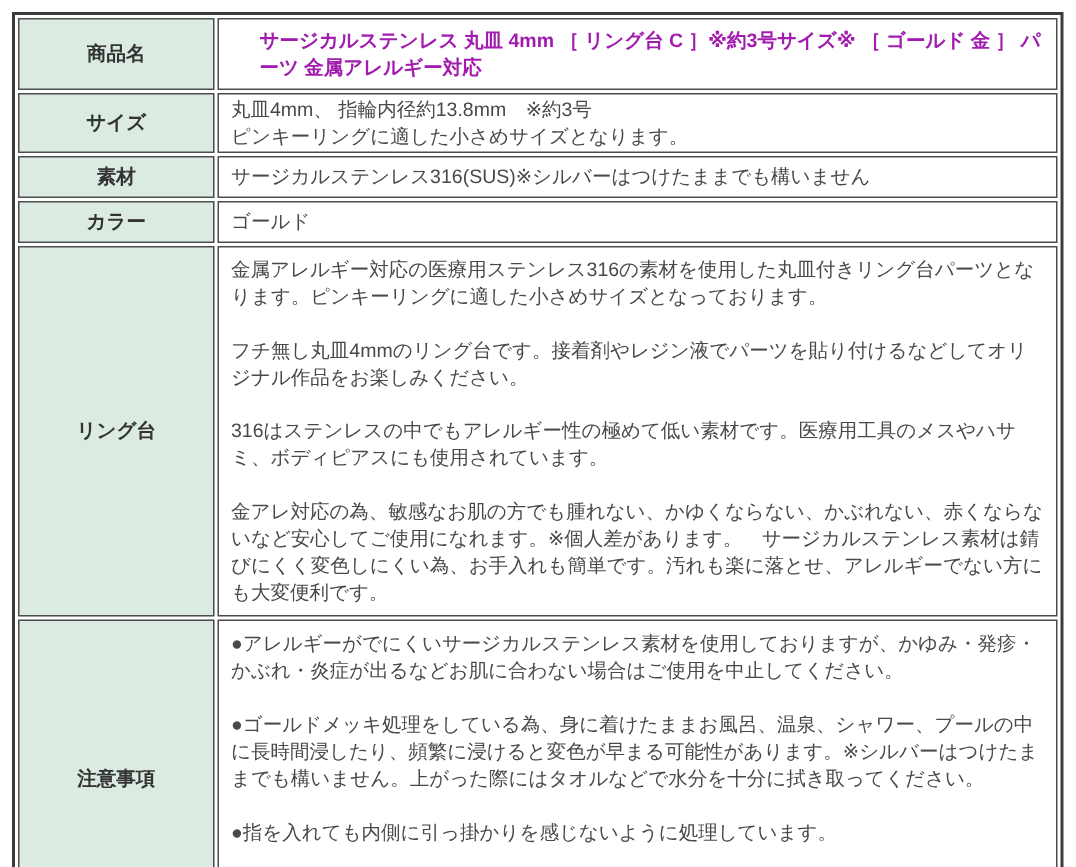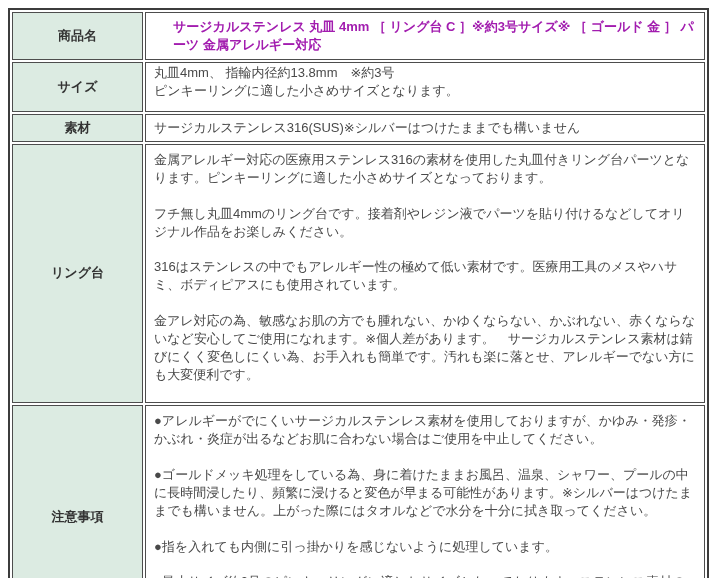--- a/index.html
+++ b/index.html
@@ -54,42 +54,46 @@
     white-space: pre-line;
     overflow-wrap: break-word;
   }
   tr.row-title td.value {
     font-weight: bold;
     color: #a21caf;
     padding-top: 5px;
     padding-bottom: 5px;
     padding-left: 27px;
   }
-  tr.row-size td.value   { padding-top: 1px; padding-bottom: 11px; }
+  tr.row-size td.value   { padding-top: 1px; padding-bottom: 1px; }
   tr.row-single td.value { padding-top: 4px; padding-bottom: 4px; }
-  tr.row-long td.value   { padding-top: 6px; padding-bottom: 18px; }
+  tr.row-long td.value   { padding-top: 6px; padding-bottom: 6px; }
 </style>
 </head>
 <body>
 
 <div class="page">
   <table class="spec">
     <tbody>
       <tr class="row-title">
         <th class="label">商品名</th>
         <td class="value">サージカルステンレス 丸皿 4mm ［ リング台 C ］※約3号サイズ※ ［ ゴールド 金 ］ パーツ 金属アレルギー対応</td>
       </tr>
       <tr class="row-size">
         <th class="label">サイズ</th>
         <td class="value">丸皿4mm、 指輪内径約13.8mm　※約3号
 ピンキーリングに適した小さめサイズとなります。</td>
       </tr>
       <tr class="row-single">
         <th class="label">素材</th>
         <td class="value">サージカルステンレス316(SUS)※シルバーはつけたままでも構いません</td>
+      </tr>
+      <tr class="row-single">
+        <th class="label">カラー</th>
+        <td class="value">ゴールド</td>
       </tr>
       <tr class="row-long">
         <th class="label">リング台</th>
         <td class="value">金属アレルギー対応の医療用ステンレス316の素材を使用した丸皿付きリング台パーツとなります。ピンキーリングに適した小さめサイズとなっております。
 
 フチ無し丸皿4mmのリング台です。接着剤やレジン液でパーツを貼り付けるなどしてオリジナル作品をお楽しみください。
 
 316はステンレスの中でもアレルギー性の極めて低い素材です。医療用工具のメスやハサミ、ボディピアスにも使用されています。
 
 金アレ対応の為、敏感なお肌の方でも腫れない、かゆくならない、かぶれない、赤くならないなど安心してご使用になれます。※個人差があります。　サージカルステンレス素材は錆びにくく変色しにくい為、お手入れも簡単です。汚れも楽に落とせ、アレルギーでない方にも大変便利です。</td>

